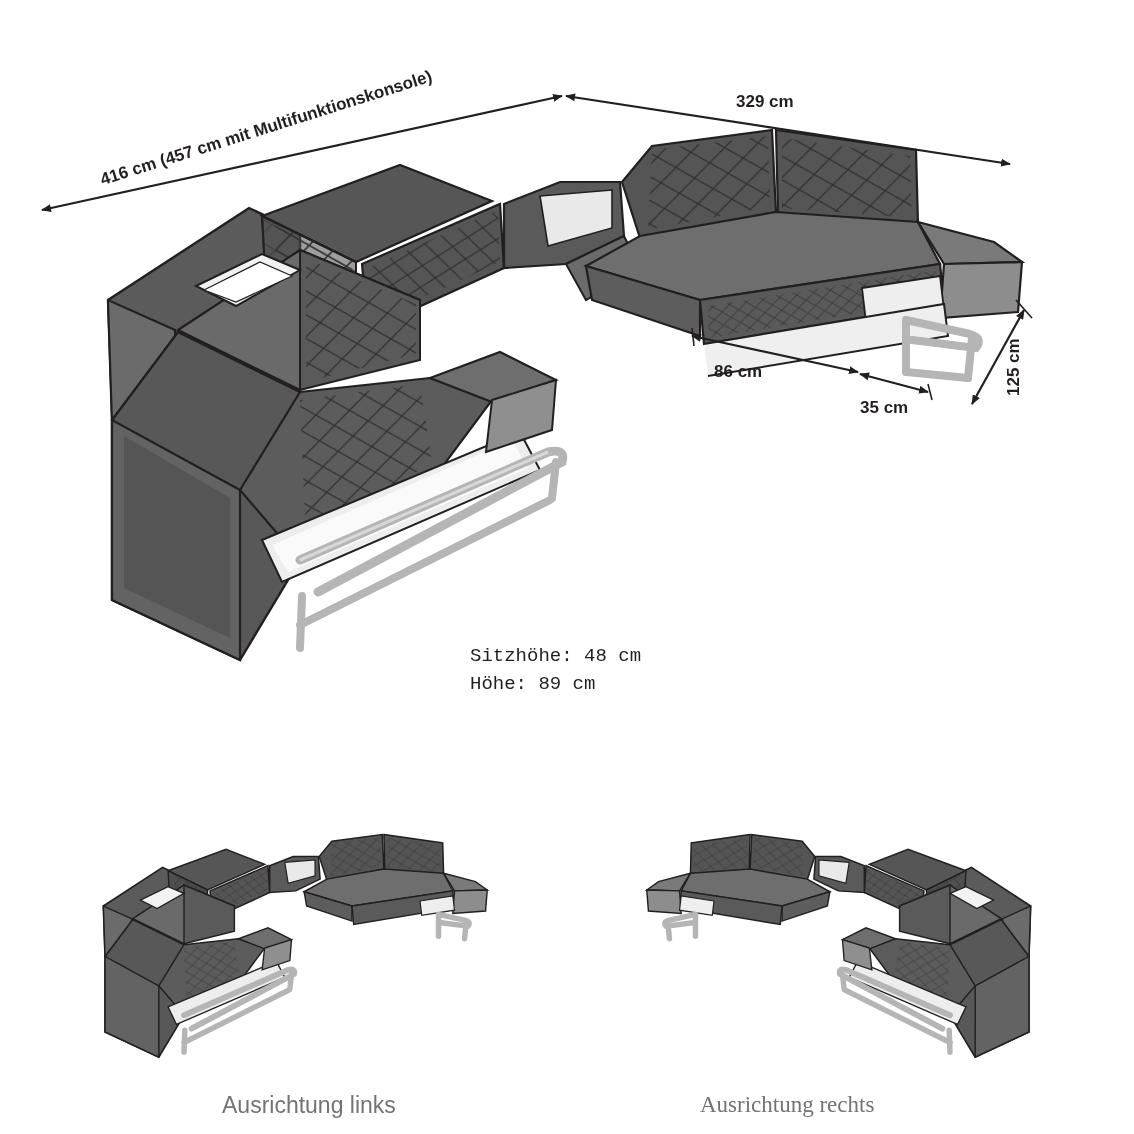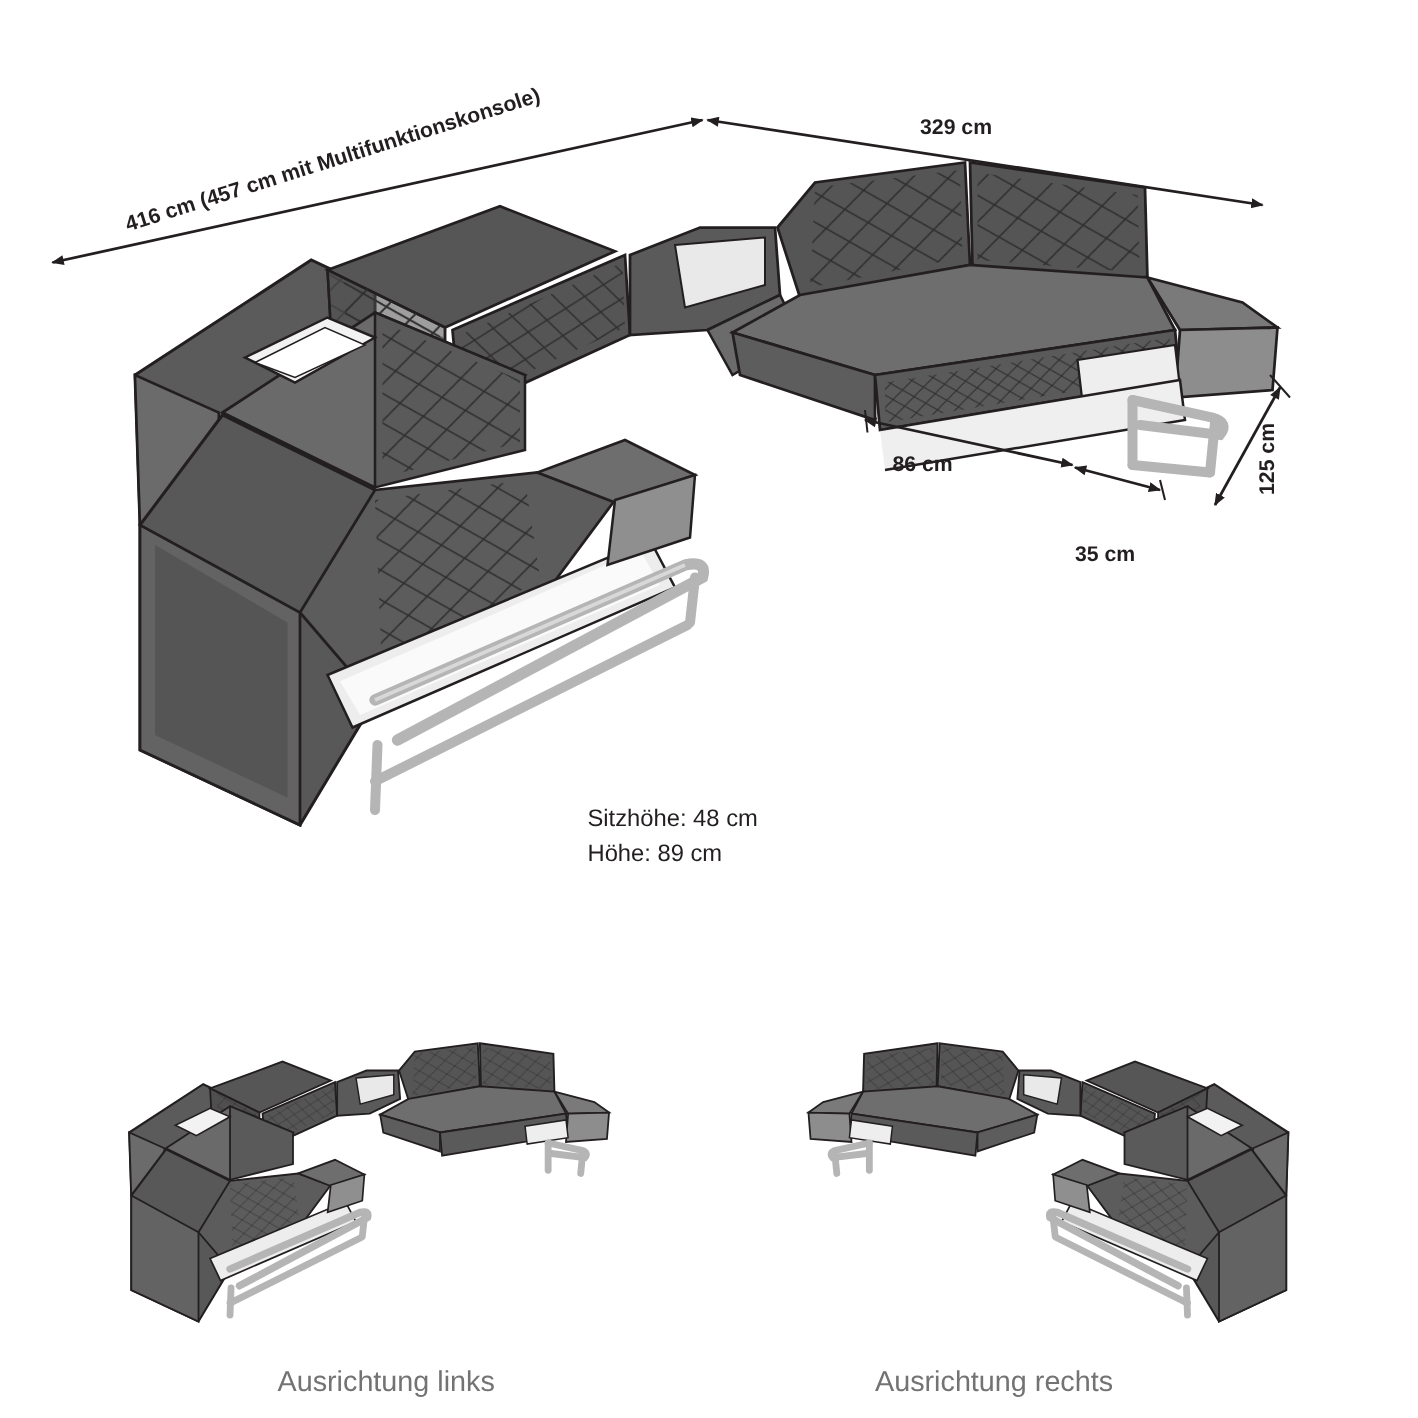--- a/index.html
+++ b/index.html
@@ -34,20 +34,21 @@
     white-space: nowrap;
   }
   .spec-block {
     position: absolute;
     left: 470px;
     top: 642px;
     font-size: 19px;
     line-height: 28px;
     color: #231f20;
     white-space: nowrap;
+    font-family: Liberation Mono, monospace;
   }
   .variant-caption {
     position: absolute;
     font-size: 23px;
     color: #737373;
     white-space: nowrap;
   }
   .rot-416 {
     transform: rotate(-17.5deg);
     transform-origin: left bottom;
@@ -256,26 +257,26 @@
       </g>
     </g>
   </svg>
 
   <div class="dim-label rot-416" style="left:104px; top:170px;">416 cm (457 cm mit Multifunktionskonsole)</div>
 
   <div class="dim-label" style="left:736px; top:92px;">329 cm</div>
 
   <div class="dim-label" style="left:714px; top:362px;">86 cm</div>
 
-  <div class="dim-label" style="left:860px; top:398px;margin-top:36px;">35 cm</div>
+  <div class="dim-label" style="left:860px; top:398px;">35 cm</div>
 
   <div class="dim-label rot-125" style="left:1004px; top:396px;">125 cm</div>
 
   <div class="spec-block">
     <div>Sitzhöhe: 48 cm</div>
     <div>Höhe: 89 cm</div>
   </div>
 
   <div class="variant-caption" style="left:222px; top:1092px;">Ausrichtung links</div>
 
-  <div class="variant-caption" style="left:700px; top:1092px;">Ausrichtung rechts</div>
+  <div class="variant-caption" style="left:700px; top:1092px;font-family:Liberation Serif, serif;">Ausrichtung rechts</div>
 
 </div>
 
 </body></html>

